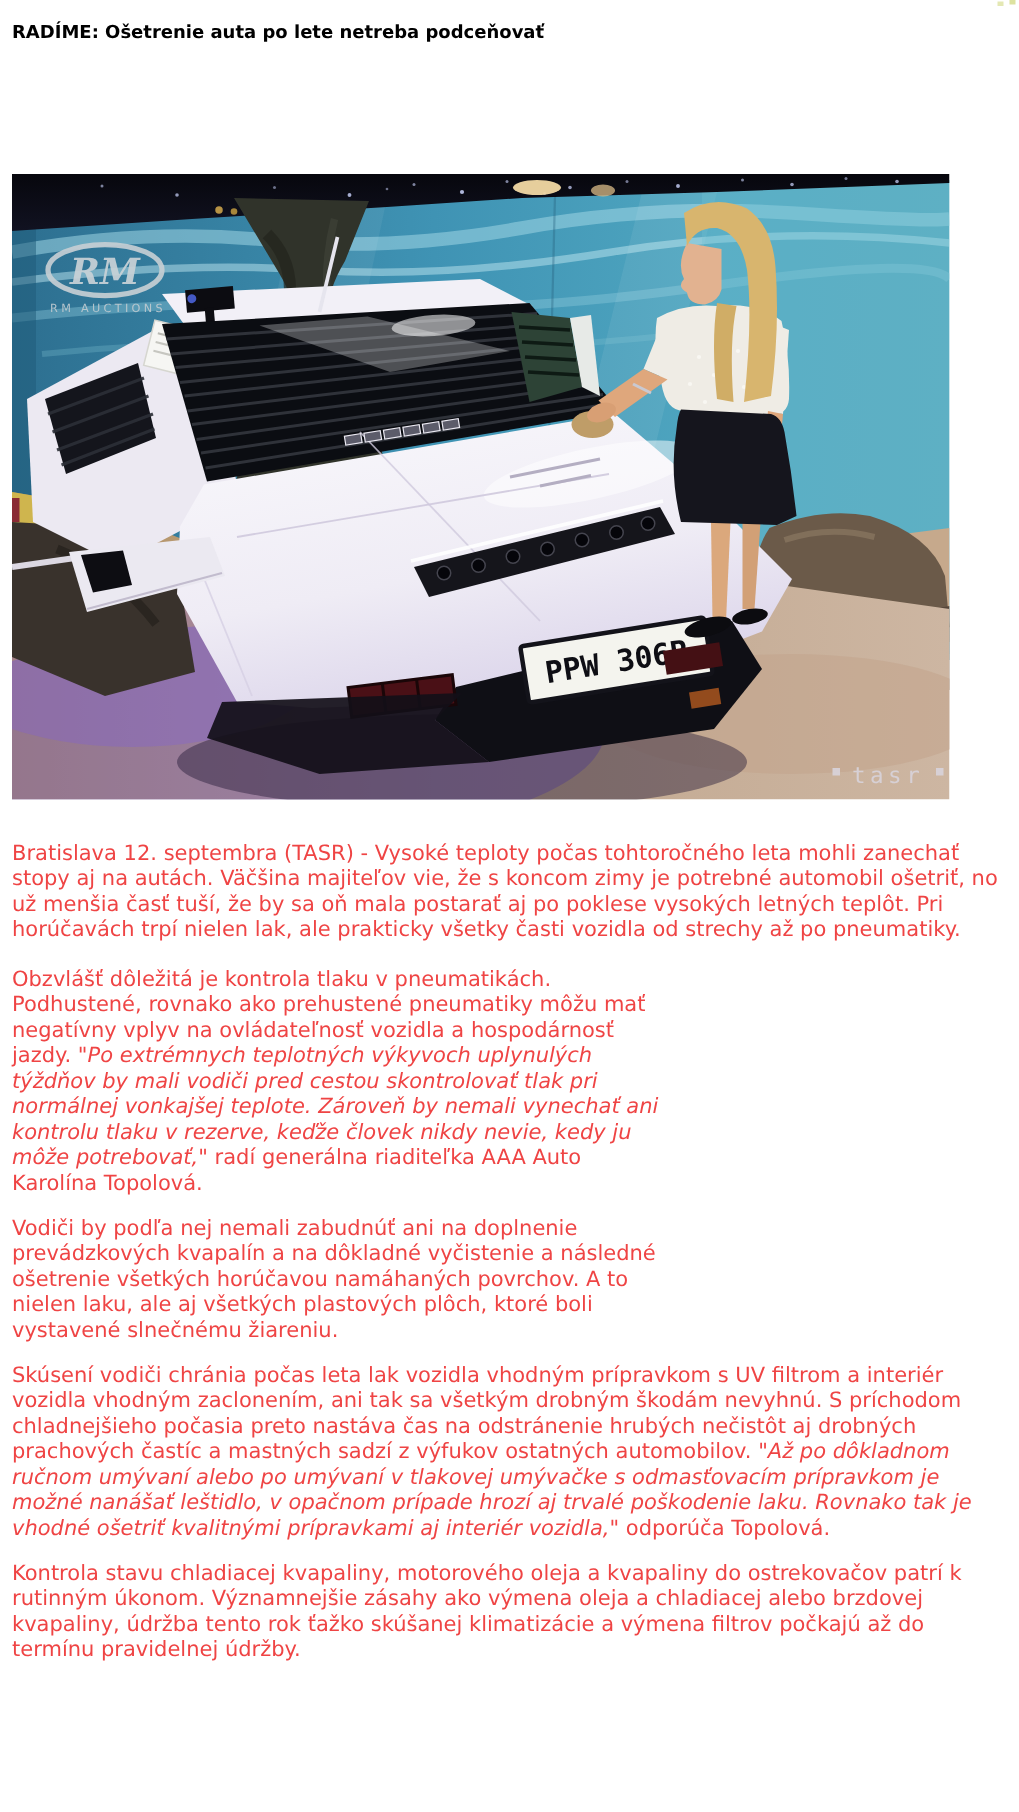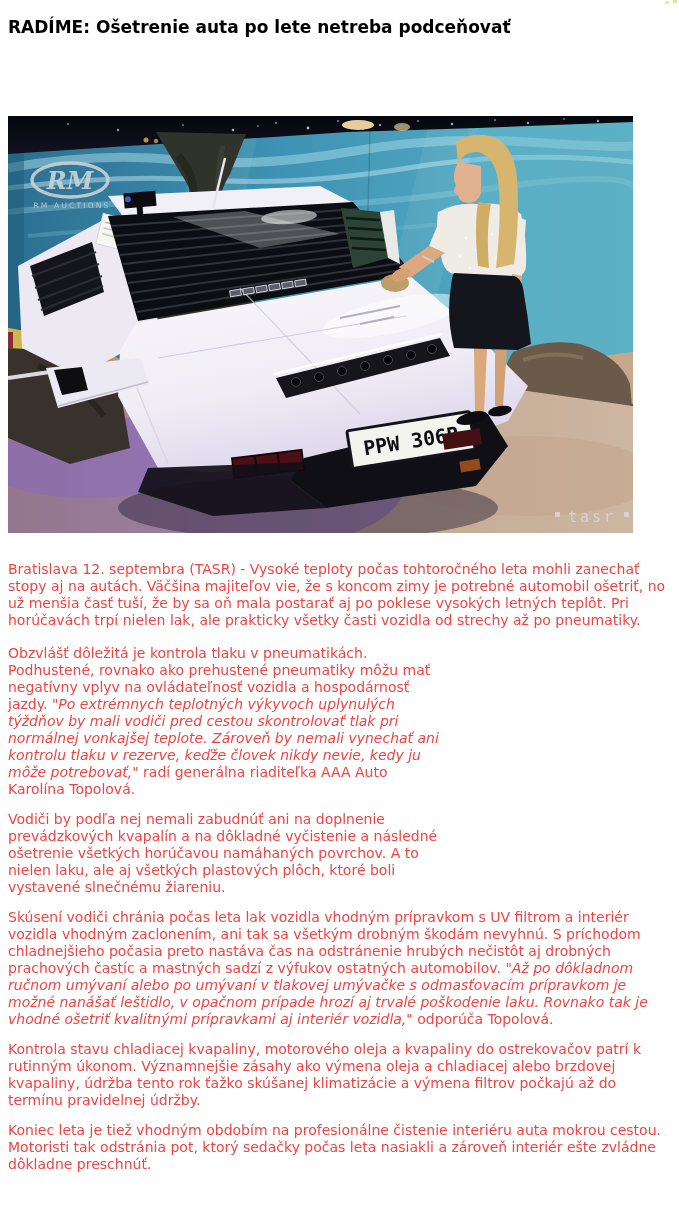--- a/index.html
+++ b/index.html
@@ -3,21 +3,21 @@
 <meta charset="utf-8">
 <style>
   html,body { margin:0; padding:0; }
   body {
     width:679px; height:1208px; position:relative; overflow:hidden;
     background:#ffffff; color:#1c1c1c;
     font-family:"DejaVu Sans","Liberation Sans",sans-serif;
   }
   .title {
     position:absolute; left:8px; top:6px; width:660px;
-    font-size:17px; font-weight:bold; color:#000; line-height:1.25;
+    font-size:12px; font-weight:bold; color:#000; line-height:1.25;
   }
   .photo-wrap {
     position:absolute; left:8px; top:116px; width:625px; height:417px;
   }
   .photo-wrap svg { display:block; width:625px; height:417px; }
   .article {
     position:absolute; left:8px; top:561px; width:659px;
     font-size:14px; line-height:17px; color:#ef4444;
   }
   .article p { margin:0 0 13px 0; }
@@ -290,14 +290,13 @@
 </svg>
 </div>
 
 <div class="article">
     <p><span>Bratislava 12. septembra (TASR) - Vysoké teploty počas tohtoročného leta mohli zanechať stopy aj na autách. Väčšina majiteľov vie, že s koncom zimy je potrebné automobil ošetriť, no už menšia časť tuší, že by sa oň mala postarať aj po poklese vysokých letných teplôt. Pri horúčavách trpí nielen lak, ale prakticky všetky časti vozidla od strechy až po pneumatiky.</span></p>
     <div class="ad-spacer"></div>
     <p><span>Obzvlášť dôležitá je kontrola tlaku v pneumatikách. Podhustené, rovnako ako prehustené pneumatiky môžu mať negatívny vplyv na ovládateľnosť vozidla a hospodárnosť jazdy. </span><span class="quote">"Po extrémnych teplotných výkyvoch uplynulých týždňov by mali vodiči pred cestou skontrolovať tlak pri normálnej vonkajšej teplote. Zároveň by nemali vynechať ani kontrolu tlaku v rezerve, keďže človek nikdy nevie, kedy ju môže potrebovať,"</span><span> radí generálna riaditeľka AAA Auto Karolína Topolová.</span></p>
     <p><span>Vodiči by podľa nej nemali zabudnúť ani na doplnenie prevádzkových kvapalín a na dôkladné vyčistenie a následné ošetrenie všetkých horúčavou namáhaných povrchov. A to nielen laku, ale aj všetkých plastových plôch, ktoré boli vystavené slnečnému žiareniu.</span></p>
     <p><span>Skúsení vodiči chránia počas leta lak vozidla vhodným prípravkom s UV filtrom a interiér vozidla vhodným zaclonením, ani tak sa všetkým drobným škodám nevyhnú. S príchodom chladnejšieho počasia preto nastáva čas na odstránenie hrubých nečistôt aj drobných prachových častíc a mastných sadzí z výfukov ostatných automobilov. </span><span class="quote">"Až po dôkladnom ručnom umývaní alebo po umývaní v tlakovej umývačke s odmasťovacím prípravkom je možné nanášať leštidlo, v opačnom prípade hrozí aj trvalé poškodenie laku. Rovnako tak je vhodné ošetriť kvalitnými prípravkami aj interiér vozidla,"</span><span> odporúča Topolová.</span></p>
     <p><span>Kontrola stavu chladiacej kvapaliny, motorového oleja a kvapaliny do ostrekovačov patrí k rutinným úkonom. Významnejšie zásahy ako výmena oleja a chladiacej alebo brzdovej kvapaliny, údržba tento rok ťažko skúšanej klimatizácie a výmena filtrov počkajú až do termínu pravidelnej údržby.</span></p>
-    <p><span>Koniec leta je tiež vhodným obdobím na profesionálne čistenie interiéru auta mokrou cestou. Motoristi tak odstránia pot, ktorý sedačky počas leta nasiakli a zároveň interiér ešte zvládne dôkladne preschnúť.</span></p>
   </div>
 
 </body></html>

